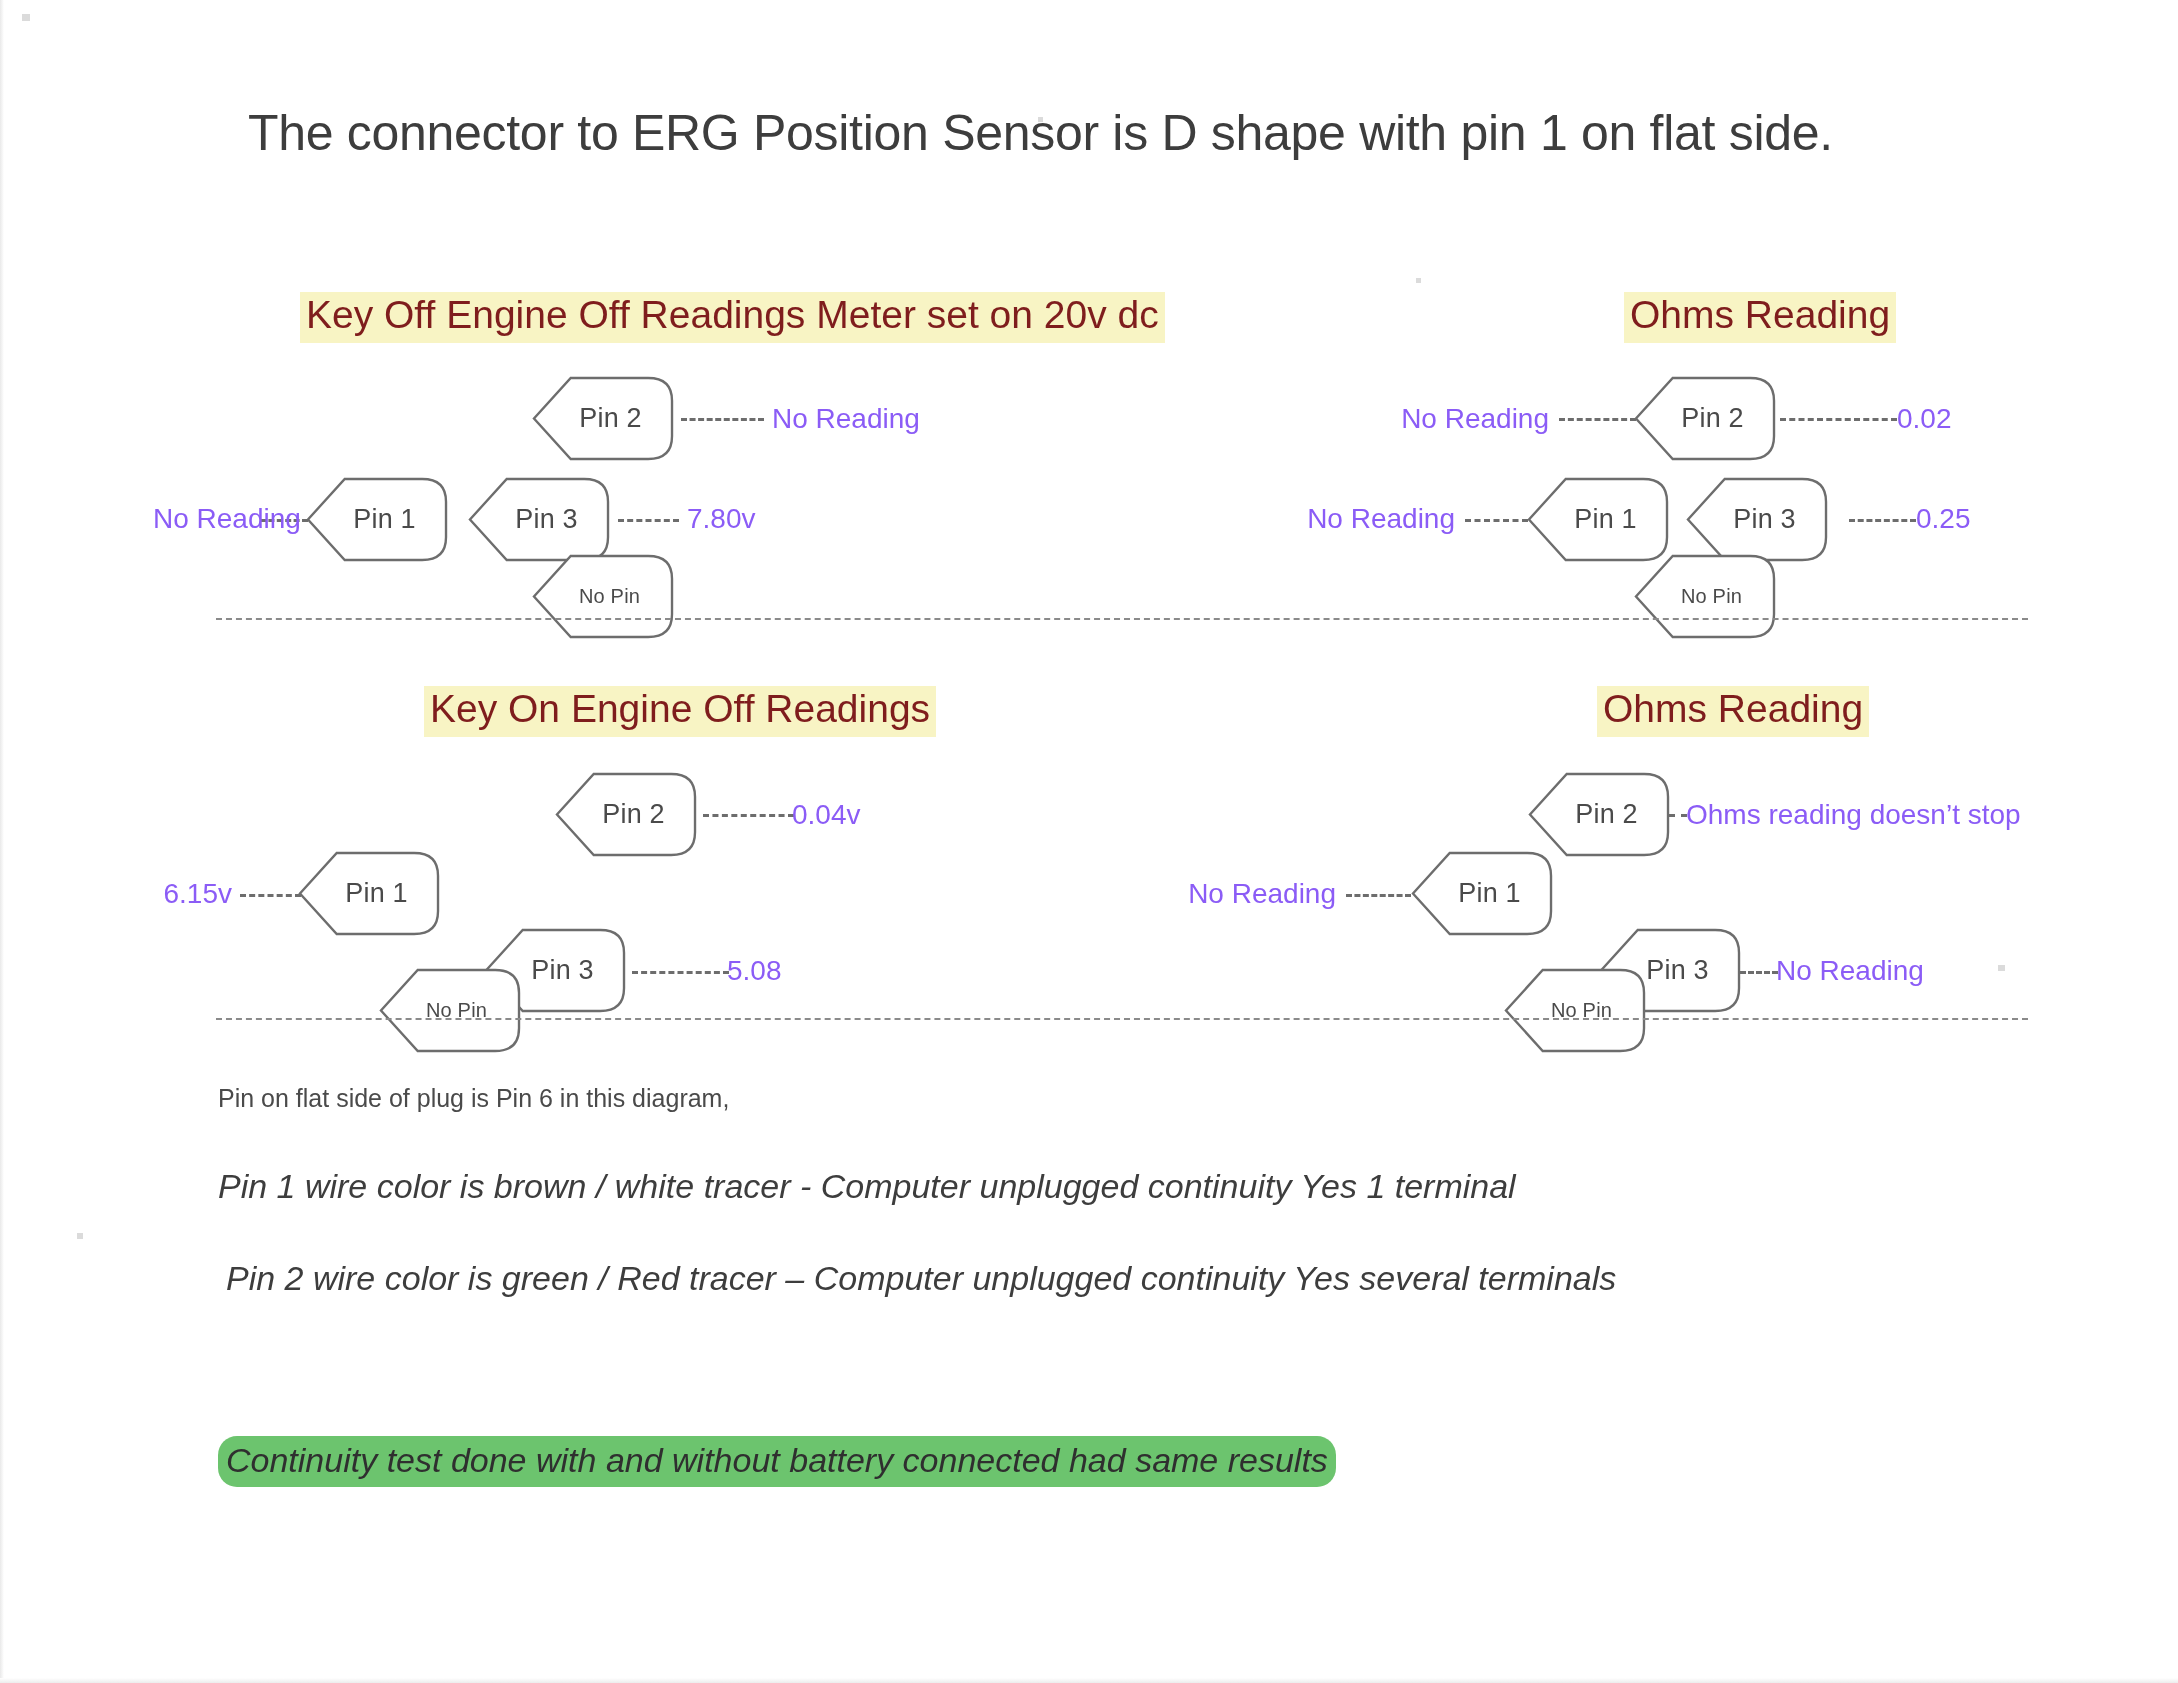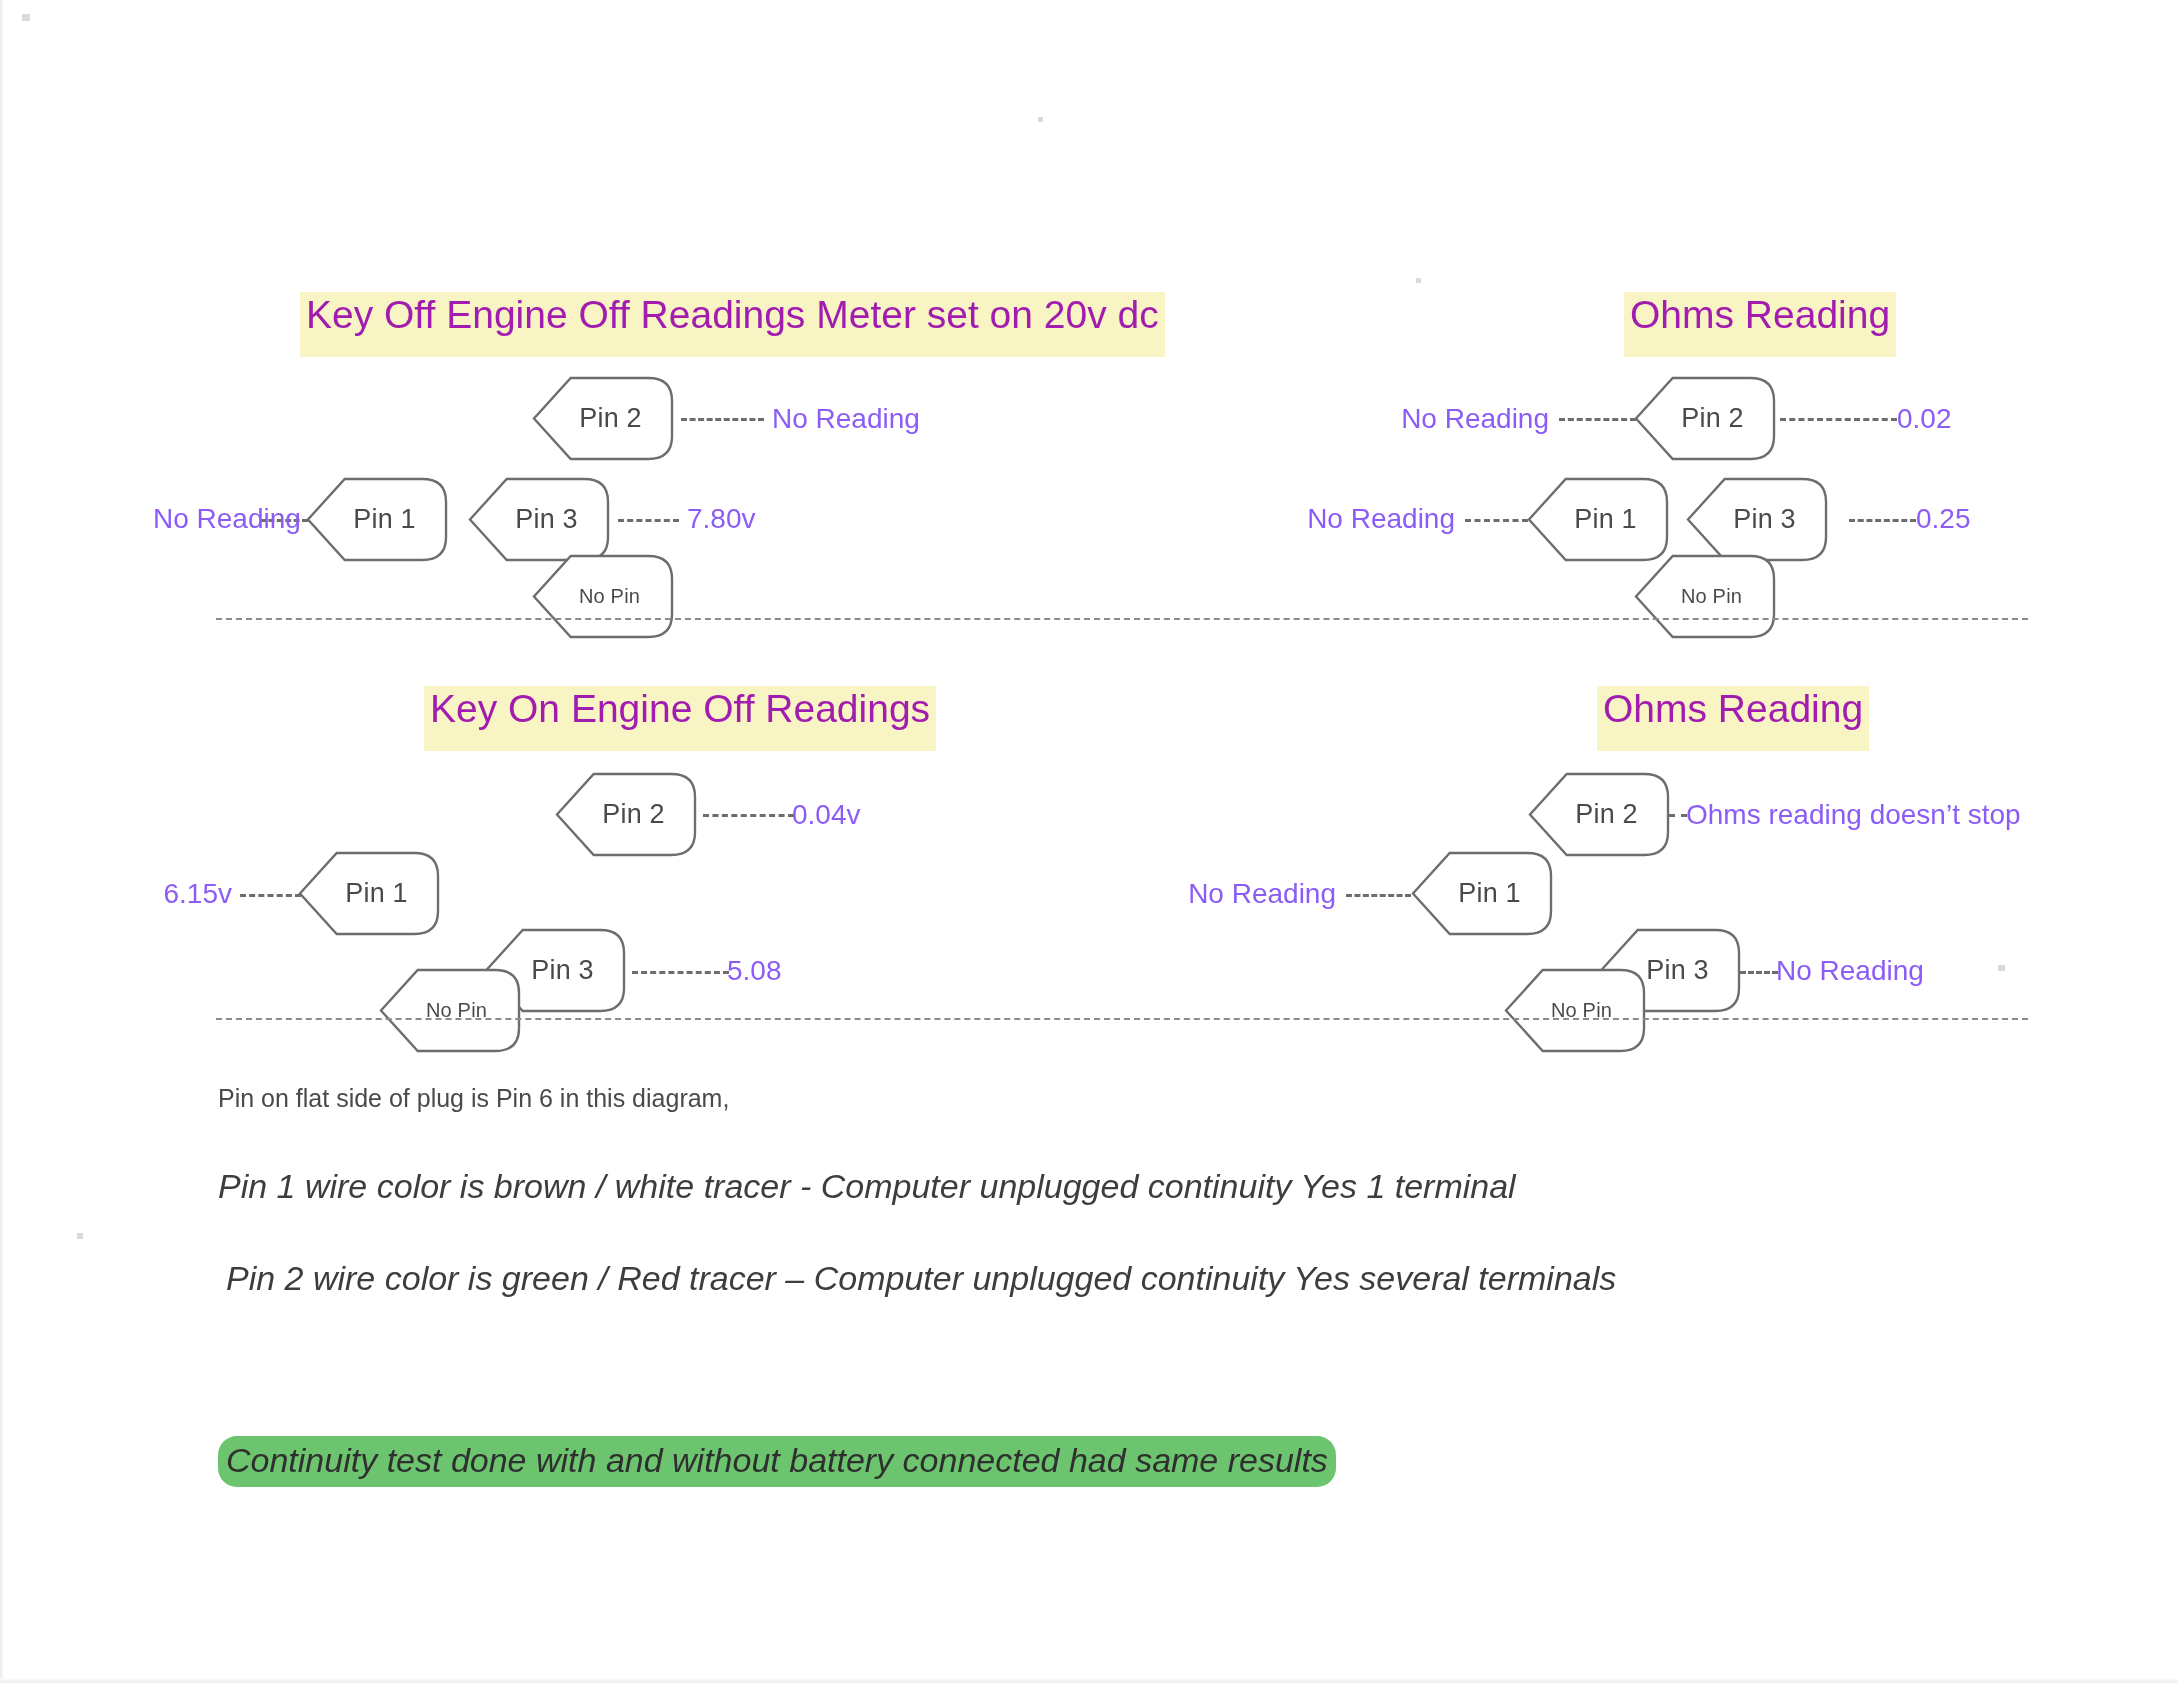--- a/index.html
+++ b/index.html
@@ -54,23 +54,23 @@
     letter-spacing: -0.3px;
     color: #3d3d3d;
     white-space: nowrap;
   }
 
   
   .section-title {
     position: absolute;
     font-size: 39px;
     font-weight: 400;
-    color: #a21caf;
-    white-space: nowrap;
-    padding: 3px 6px 21px 6px;
+    color: #7f1d1d;
+    white-space: nowrap;
+    padding: 3px 6px 7px 6px;
     line-height: 1.05;
   }
   .hl-yellow { background: #f8f4c4; }
 
   
   .diagram {
     position: absolute;
     width: 990px;
     height: 257px;
   }
@@ -154,20 +154,21 @@
 <div id="page">
 
   <div class="scan-edge-left"></div>
   <div class="scan-edge-bottom"></div>
   <div class="scan-speck" style="left:22px;top:14px;width:8px;height:7px;"></div>
   <div class="scan-speck" style="left:1038px;top:117px;width:5px;height:5px;"></div>
   <div class="scan-speck" style="left:1416px;top:278px;width:5px;height:5px;"></div>
   <div class="scan-speck" style="left:1998px;top:965px;width:7px;height:6px;"></div>
   <div class="scan-speck" style="left:77px;top:1233px;width:6px;height:6px;"></div>
 
+  <div id="doc-title">The connector to ERG Position Sensor is D shape with pin 1 on flat side.</div>
 
   <div class="section-title hl-yellow" style="left:300px; top:292px;">Key Off Engine Off Readings Meter set on 20v dc</div>
 
   <div class="diagram" style="left:198px; top:356px;">
 
     <div class="pin" style="left:333px; top:20px;">
       <svg class="pin-body" viewBox="0 0 144 86" preserveAspectRatio="none">
         <path d="M 40 2 L 118 2 Q 142 2 142 25 L 142 61 Q 142 84 118 84 L 40 84 L 3 43 Z" fill="#ffffff" stroke="#6d6d6d" stroke-width="2.4"></path>
       </svg>
       <span class="pin-label">Pin 2</span>

